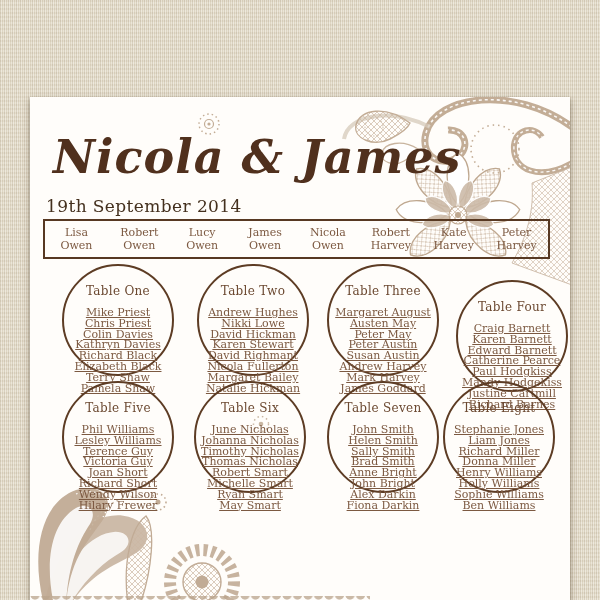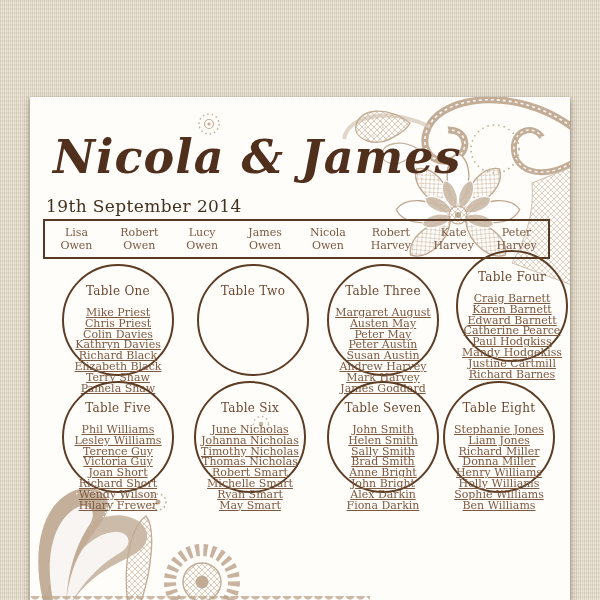--- a/index.html
+++ b/index.html
@@ -35,21 +35,21 @@
   }
   .head-box{
     position:absolute;left:13px;top:122px;width:503px;height:36px;
     border:2px solid #573822;display:flex;align-items:center;background:transparent;
   }
   .seat{flex:1;text-align:center;font-size:11px;line-height:13px;color:#7c5941;}
   .circle{
     position:absolute;width:112px;height:112px;border:2px solid #5d3c24;border-radius:50%;
     box-sizing:border-box;text-align:center;background:transparent;
   }
-  .c1{left:32px;top:167px}.c2{left:167px;top:167px}.c3{left:297px;top:167px}.c4{left:426px;top:153px}
+  .c1{left:32px;top:167px}.c2{left:167px;top:167px}.c3{left:297px;top:167px}.c4{left:426px;top:183px}
   .c5{left:32px;top:284px}.c6{left:164px;top:284px}.c7{left:297px;top:284px}.c8{left:413px;top:284px}
   .tname{margin-top:19px;font-size:12px;line-height:12px;color:#6b4830;letter-spacing:.3px;}
   .guests{margin-top:11px;font-size:11px;line-height:10.8px;color:#7c5941;text-decoration:underline;}
 </style>
 </head>
 <body>
 
 <div class="card">
 
   <svg class="lace-tr" width="280" height="190" viewBox="0 0 280 190">
@@ -180,20 +180,30 @@
         <div>Colin Davies</div>
         <div>Kathryn Davies</div>
         <div>Richard Black</div>
         <div>Elizabeth Black</div>
         <div>Terry Shaw</div>
         <div>Pamela Shaw</div>
       </div>
   </div>
   <div class="circle c2">
     <div class="tname">Table Two</div>
+    <div class="guests">
+        <div>Andrew Hughes</div>
+        <div>Nikki Lowe</div>
+        <div>David Hickman</div>
+        <div>Karen Stewart</div>
+        <div>David Righmant</div>
+        <div>Nicola Fullerton</div>
+        <div>Margaret Bailey</div>
+        <div>Natalie Hickman</div>
+      </div>
   </div>
   <div class="circle c3">
     <div class="tname">Table Three</div>
     <div class="guests">
         <div>Margaret August</div>
         <div>Austen May</div>
         <div>Peter May</div>
         <div>Peter Austin</div>
         <div>Susan Austin</div>
         <div>Andrew Harvey</div>

